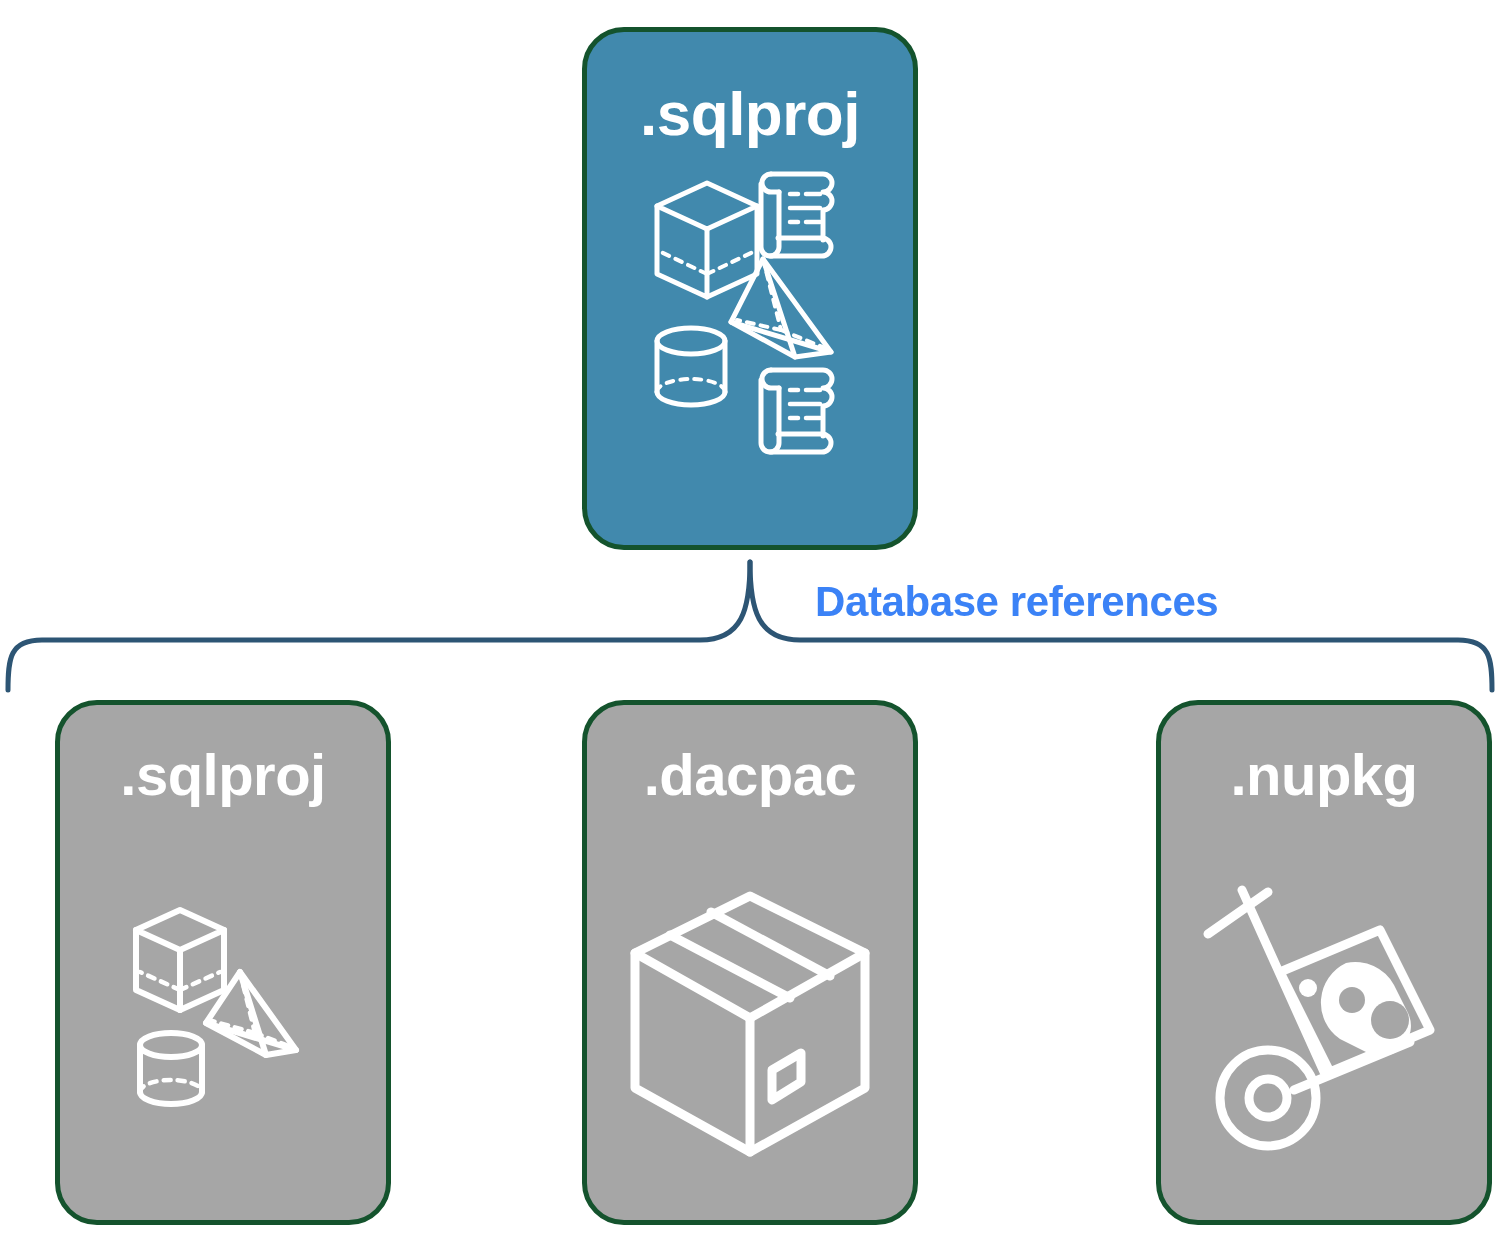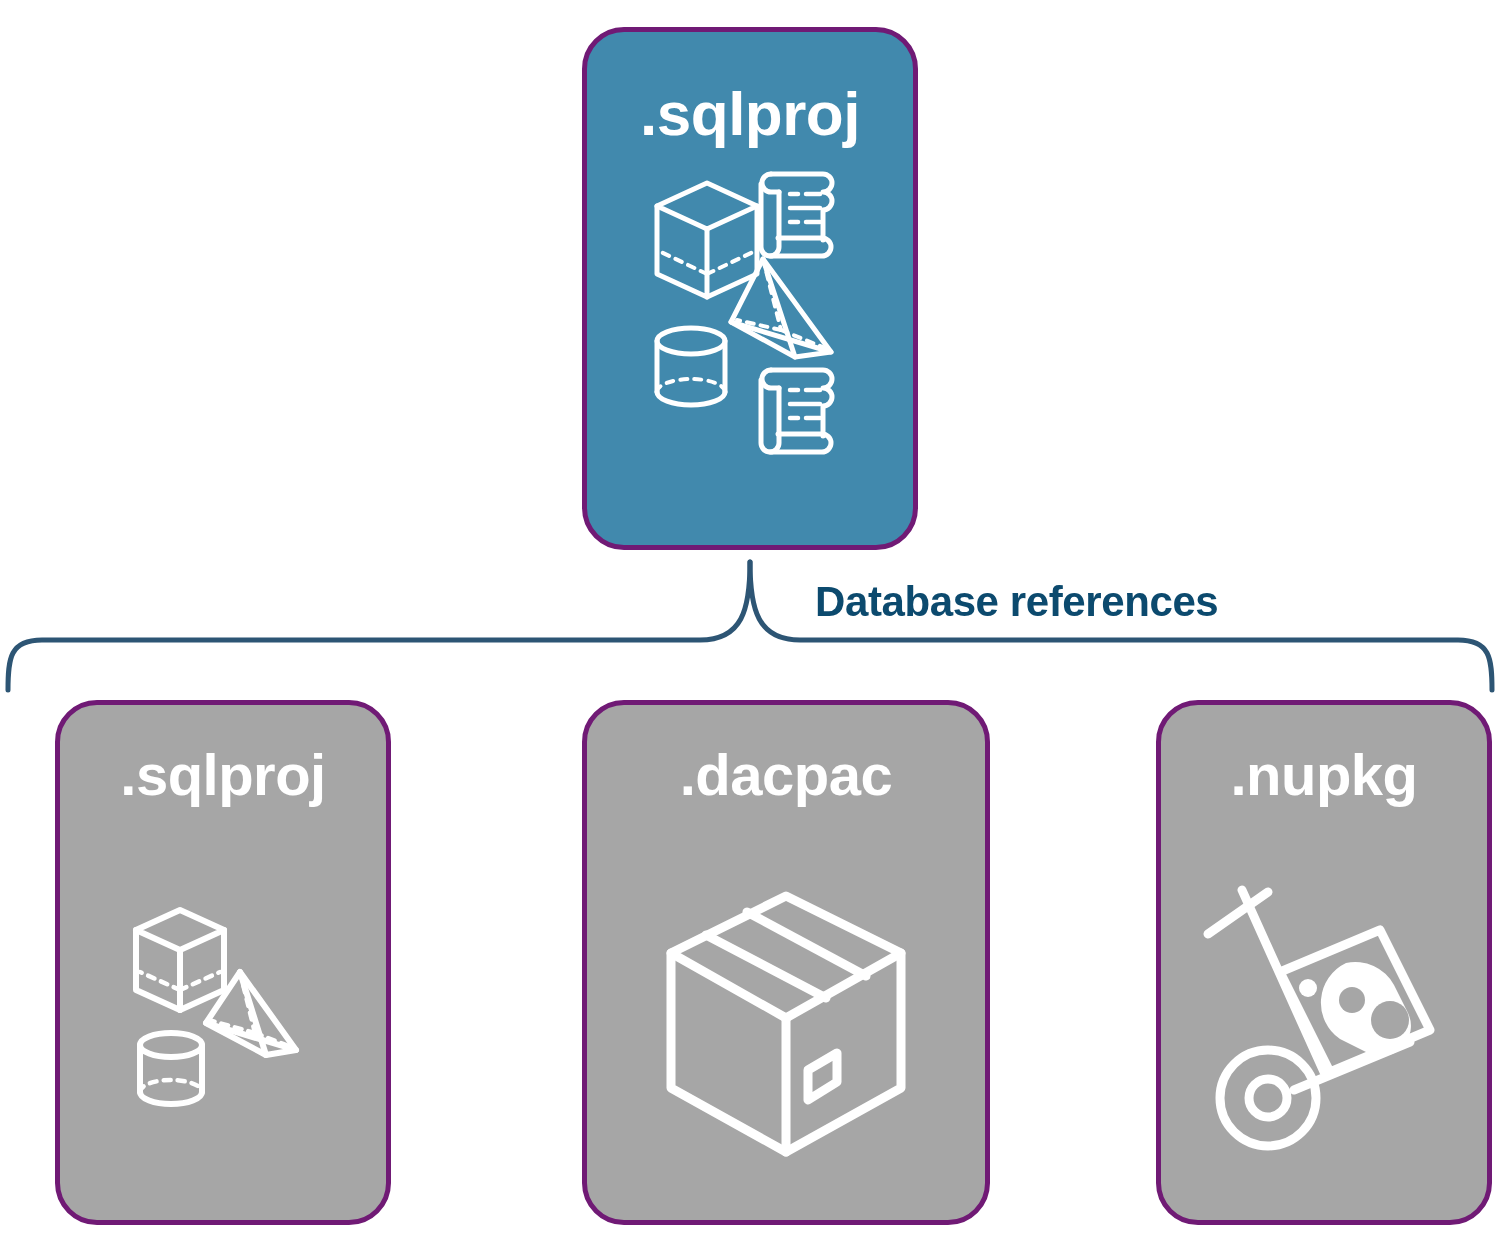--- a/index.html
+++ b/index.html
@@ -6,21 +6,21 @@
   body{
     width:1500px;height:1250px;position:relative;overflow:hidden;
     font-family:"Liberation Sans","DejaVu Sans",sans-serif;
     -webkit-font-smoothing:antialiased;
   }
   .stage{position:absolute;left:0;top:0;width:1500px;height:1250px;}
 
   
   .card{
     position:absolute;
-    border:5px solid #701a75;
+    border:5px solid #14532d;
     border-radius:42px;
     box-sizing:border-box;
   }
   .card.primary{background:#4189ad;}
   .card.secondary{background:#a6a6a6;}
 
   .card-title{
     position:absolute;left:0;right:0;
     text-align:center;
     color:#ffffff;
@@ -34,30 +34,30 @@
   .card-art{
     position:absolute;left:0;right:0;
     display:flex;align-items:center;justify-content:center;
   }
   .card.primary .card-art{top:130px;height:290px;}
   .card.secondary .card-art{top:120px;height:400px;}
 
   
   #card-top      {left:582px; top:27px;  width:336px; height:523px;}
   #card-sqlproj  {left:55px;  top:700px; width:336px; height:525px;}
-  #card-dacpac   {left:582px; top:700px; width:408px; height:525px;}
+  #card-dacpac   {left:582px; top:700px; width:336px; height:525px;}
   #card-nupkg    {left:1112px;top:700px; width:336px; height:525px;margin-left:44px;}
 
   
   #connector{position:absolute;left:0;top:540px;width:1500px;height:120px;}
 
   #connector-label{
     position:absolute;
     left:815px;top:578px;
-    color:#0c4a6e;
+    color:#3b82f6;
     font-size:42px;
     font-weight:bold;
     letter-spacing:-0.4px;
     white-space:nowrap;
   }
 
   svg{display:block;overflow:visible;}
 </style>
 </head>
 <body>

